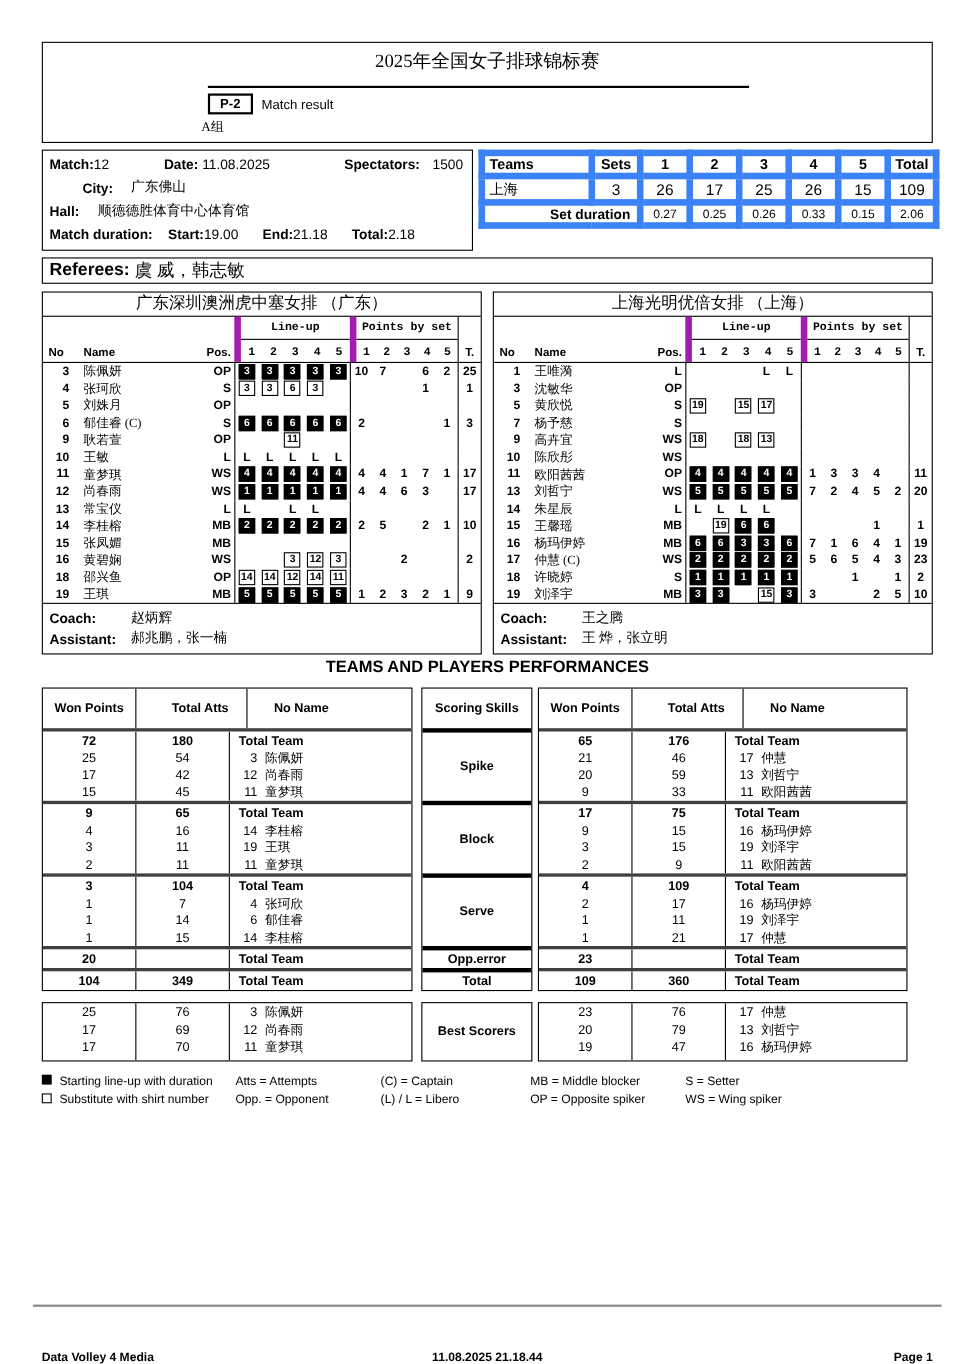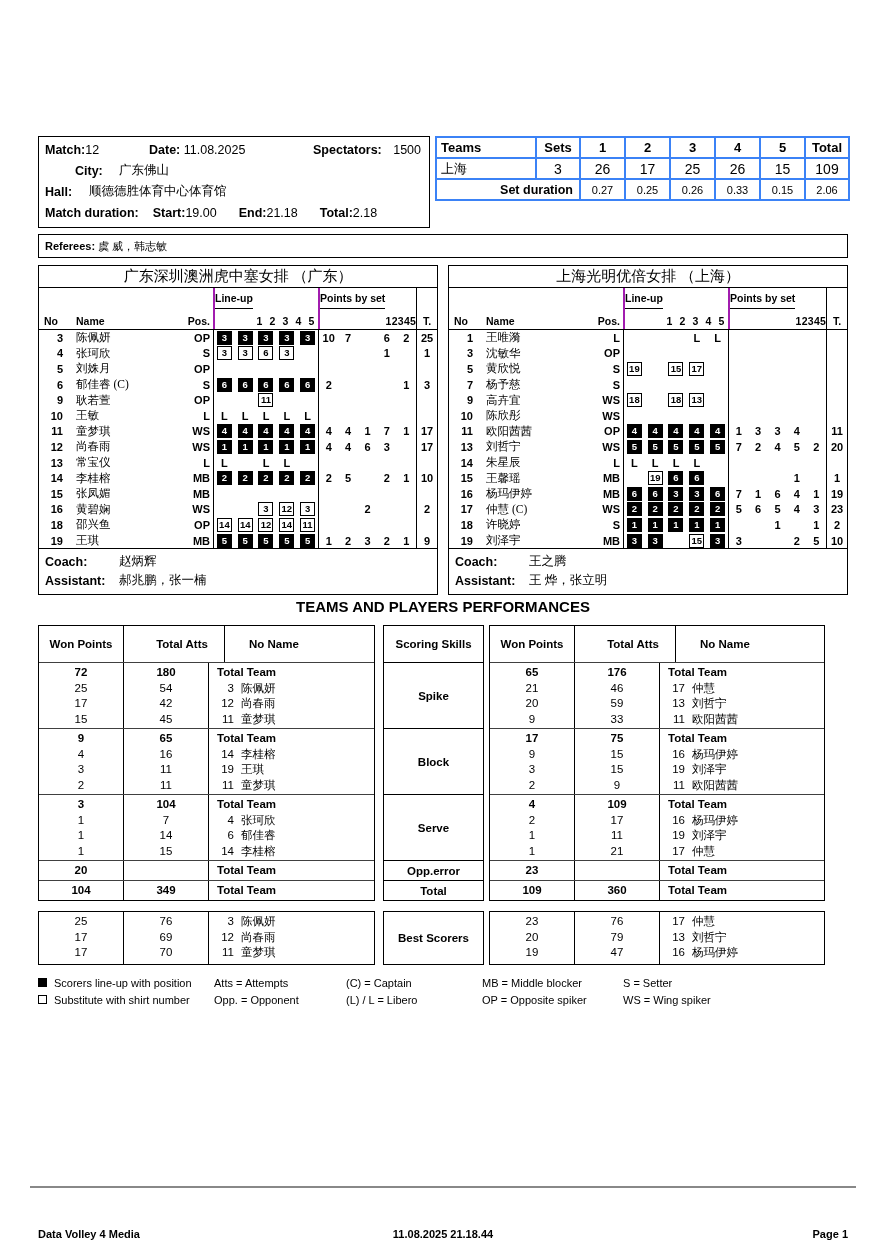--- a/index.html
+++ b/index.html
@@ -19,41 +19,41 @@
 
   
   .mi-box{position:absolute;left:38px;top:136px;width:392px;height:92px;border:1px solid #000;box-sizing:border-box;
           padding:2px 8px 0 6px;font-size:12.5px;}
   .mi-row{height:21px;display:flex;align-items:center;white-space:pre;}
   .mi-m{width:104px;}.mi-d{width:164px;}.mi-s{flex:1;display:flex;justify-content:space-between;}
   .mi-gap{display:inline-block;width:14px;}
 
   
   .score{position:absolute;left:435px;top:136px;width:413px;border-collapse:collapse;table-layout:fixed;}
-  .score th,.score td{border:2px solid #3b82f6;text-align:center;height:21px;padding:0;box-sizing:border-box;}
+  .score th,.score td{border:6px solid #3b82f6;text-align:center;height:21px;padding:0;box-sizing:border-box;}
   .score th{font-size:13px;}
   .score td{font-size:14px;}
   .al{text-align:left !important;padding-left:4px !important;font-size:13px !important;}
   .sd-label{text-align:right !important;font-weight:bold;padding-right:6px !important;font-size:12.5px !important;}
   .sd{font-size:11px !important;}
 
   
   .ref-box{position:absolute;left:38px;top:234px;width:810px;height:24px;border:1px solid #000;box-sizing:border-box;
-           display:flex;align-items:center;padding-left:6px;font-size:11px;white-space:pre;}
+           display:flex;align-items:center;padding-left:6px;font-size:16px;white-space:pre;}
 
   
   .roster{position:absolute;top:265px;width:400px;border:1px solid #000;box-sizing:border-box;font-size:11px;}
   #roster0{left:38px;} #roster1{left:448px;}
   .r-title{height:21px;line-height:21px;text-align:center;border-bottom:1px solid #000;font-size:15px;}
   .r-head{display:flex;border-bottom:1px solid #000;height:42px;box-sizing:border-box;font-weight:bold;font-size:10.5px;}
   .h-left{width:174px;display:flex;align-items:flex-end;box-sizing:border-box;padding-bottom:2px;}
   .h-no{width:24px;padding-left:5px;box-sizing:border-box;}
   .h-name{flex:1;padding-left:13px;box-sizing:border-box;}
   .h-pos{width:33px;text-align:right;padding-right:3px;box-sizing:border-box;}
-  .h-grp{box-sizing:border-box;border-left:2px solid #a21caf;display:flex;flex-direction:row;}
+  .h-grp{box-sizing:border-box;border-left:6px solid #a21caf;display:flex;flex-direction:column;font-family:Liberation Mono, monospace;}
   .h-lineup{width:105px;}.h-points{width:98px;}
   .h-lab{height:20px;line-height:21px;text-align:center;border-bottom:1px solid #000;}
   .h-nums{flex:1;display:flex;align-items:flex-end;padding-bottom:2px;}
   .h-nums span{width:20%;text-align:center;}
   .h-t{flex:1;border-left:1px solid #000;display:flex;align-items:flex-end;justify-content:center;
        padding-bottom:2px;box-sizing:border-box;}
   .p-row{display:flex;height:15.6px;align-items:center;}
   .c-no{width:24px;text-align:right;font-weight:bold;box-sizing:border-box;}
   .c-name{width:117px;padding-left:13px;box-sizing:border-box;font-size:11.5px;white-space:nowrap;overflow:hidden;}
   .c-pos{width:33px;text-align:right;padding-right:3px;font-weight:bold;box-sizing:border-box;}
@@ -72,36 +72,36 @@
   .r-coach{border-top:1px solid #000;padding:3px 6px 4px;}
   .coach-line{height:19px;display:flex;align-items:center;font-size:12.5px;}
   .coach-lab{width:74px;font-weight:bold;}
 
   
   .pf-title{position:absolute;left:0;top:598px;width:100%;text-align:center;font-weight:bold;font-size:15px;}
   .pf{position:absolute;top:625px;box-sizing:border-box;font-size:11.5px;}
   #pfL{left:38px;width:337px;} #pfR{left:489px;width:336px;} #pfM{left:383px;width:101px;}
   .pf-box{border:1px solid #000;box-sizing:border-box;}
   .pf-best{margin-top:10px;}
-  .pf-sec{display:flex;border-top:1px solid #404040;box-sizing:border-box;overflow:hidden;}
+  .pf-sec{display:flex;border-top:3px solid #404040;box-sizing:border-box;overflow:hidden;}
   .pf-sec:first-child{border-top:none;}
   .sec-head{height:36px;gap:16px;} .sec-4{height:66px;} .sec-1{height:20px;} .sec-best{height:52px;}
   .pf-col{box-sizing:border-box;padding-top:2px;}
   .pf-won{width:85px;border-right:1px solid #000;text-align:center;}
   .pf-atts{width:85px;border-right:1px solid #000;text-align:center;}
   .pf-names{flex:1;}
   .pf-head-col{display:flex;align-items:center;justify-content:center;font-weight:bold;line-height:14px;
                text-align:center;padding-top:0;}
   .pf-head-names{justify-content:flex-start;padding-left:8px;}
   .pf-line{height:15.5px;line-height:15.5px;}
   .nn{padding-left:8px;text-align:left;white-space:nowrap;}
   .nn-no{display:inline-block;width:17px;text-align:right;margin-right:7px;}
   .tt{padding-left:8px;font-weight:bold;text-align:left;}
   .mid-box{border:1px solid #000;box-sizing:border-box;}
-  .mid-cell{display:flex;align-items:center;justify-content:center;font-weight:bold;border-top:1px solid #000000;
+  .mid-cell{display:flex;align-items:center;justify-content:center;font-weight:bold;border-top:4px solid #000000;
             text-align:center;line-height:14px;box-sizing:border-box;}
   .mid-box .mid-cell:first-child{border-top:none;}
 
   
   .legend{position:absolute;left:38px;top:974px;width:810px;font-size:11px;}
   .lg-row{display:flex;height:17px;align-items:center;}
   .lg-c0{width:176px;}.lg-c1{width:132px;}.lg-c2{width:136px;}.lg-c3{width:141px;}.lg-c4{flex:1;}
   .lg-sq{display:inline-block;width:9px;height:9px;margin-right:7px;box-sizing:border-box;}
   .lg-sq.f{background:#000;}
   .lg-sq.o{border:1px solid #000;}
@@ -110,20 +110,29 @@
   .f-rule{position:absolute;left:30px;top:1186px;width:826px;border-top:2px solid #888;}
   .f-row{position:absolute;left:38px;top:1192px;width:810px;display:flex;font-weight:bold;font-size:11px;}
   .f-row span{flex:1;margin-top:36px;}
   .f-c{text-align:center;} .f-r{text-align:right;}
 </style>
 </head>
 <body>
 
 <div class="page">
 
+  <div class="header-box">
+    <div class="t-title cjk">2025年全国女子排球锦标赛</div>
+    <div class="t-rule"></div>
+    <div class="report-line">
+      <span class="pcode">P-2</span>
+      <span class="rname">Match result</span>
+    </div>
+    <div class="grp cjk">A组</div>
+  </div>
 
   <div class="mi-box">
     <div class="mi-row">
       <span class="mi-m"><span class="b">Match:</span><span>12</span></span>
       <span class="mi-d"><span class="b">Date:</span> <span>11.08.2025</span></span>
       <span class="mi-s"><span class="b">Spectators:</span><span>1500</span></span>
     </div>
     <div class="mi-row">
       <span class="b" style="width:44px;margin-left:30px;">City:</span><span class="cjk">广东佛山</span>
     </div>
@@ -1246,21 +1255,21 @@
             <div class="pf-line nn"><span class="nn-no">17</span><span class="cjk">仲慧</span></div>
             <div class="pf-line nn"><span class="nn-no">13</span><span class="cjk">刘哲宁</span></div>
             <div class="pf-line nn"><span class="nn-no">16</span><span class="cjk">杨玛伊婷</span></div>
           </div>
         </div>
       </div>
     </div>
 
   <div class="legend" id="legend">
       <div class="lg-row">
-        <span class="lg-c0"><span class="lg-sq f"></span><span>Scorers line-up with position</span></span>
+        <span class="lg-c0"><span class="lg-sq f"></span><span>Starting line-up with duration</span></span>
         <span class="lg-c1"><span>Atts = Attempts</span></span>
         <span class="lg-c2"><span>(C) = Captain</span></span>
         <span class="lg-c3"><span>MB = Middle blocker</span></span>
         <span class="lg-c4"><span>S = Setter</span></span>
       </div>
       <div class="lg-row">
         <span class="lg-c0"><span class="lg-sq o"></span><span>Substitute with shirt number</span></span>
         <span class="lg-c1"><span>Opp. = Opponent</span></span>
         <span class="lg-c2"><span>(L) / L = Libero</span></span>
         <span class="lg-c3"><span>OP = Opposite spiker</span></span>

